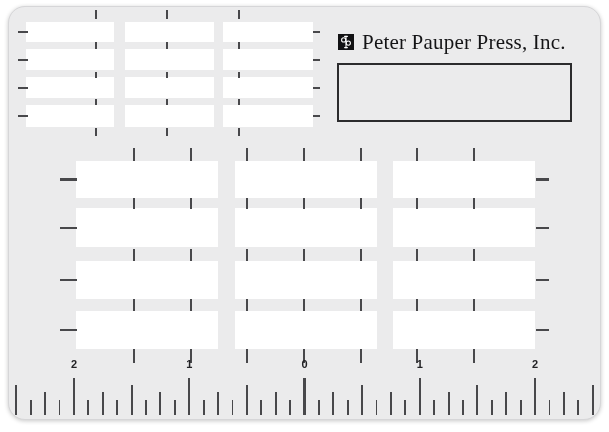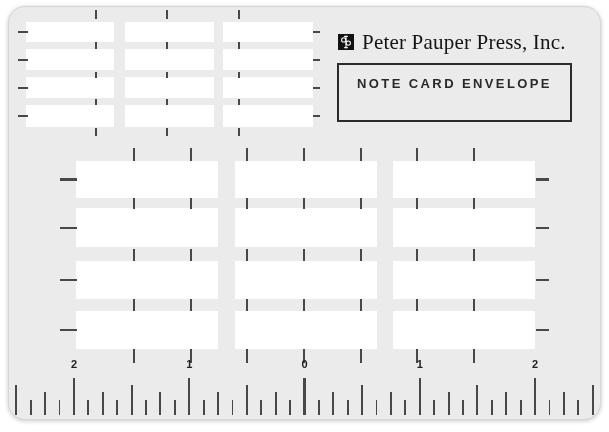--- a/index.html
+++ b/index.html
@@ -35,21 +35,20 @@
             <line x1="6.6" y1="13.6" x2="9.4" y2="13.6"></line>
             <circle cx="5.7" cy="5.9" r="2.1"></circle>
             <circle cx="10.3" cy="9.1" r="2.1"></circle>
           </g>
         </svg>
       </span>
       <span class="brand-name">Peter Pauper Press, Inc.</span>
     </div>
 
     <div class="title-box">
-      <div>NOTE CARD ENVELOPE</div>
     </div>
 
     <div id="marks">
         <div style="position: absolute; left: 17px; top: 15px; width: 88px; height: 20px; background: rgb(255, 255, 255);"></div>
         <div style="position: absolute; left: 116px; top: 15px; width: 89px; height: 20px; background: rgb(255, 255, 255);"></div>
         <div style="position: absolute; left: 214px; top: 15px; width: 90px; height: 20px; background: rgb(255, 255, 255);"></div>
         <div style="position: absolute; left: 17px; top: 42px; width: 88px; height: 21px; background: rgb(255, 255, 255);"></div>
         <div style="position: absolute; left: 116px; top: 42px; width: 89px; height: 21px; background: rgb(255, 255, 255);"></div>
         <div style="position: absolute; left: 214px; top: 42px; width: 90px; height: 21px; background: rgb(255, 255, 255);"></div>
         <div style="position: absolute; left: 17px; top: 70px; width: 88px; height: 21px; background: rgb(255, 255, 255);"></div>

